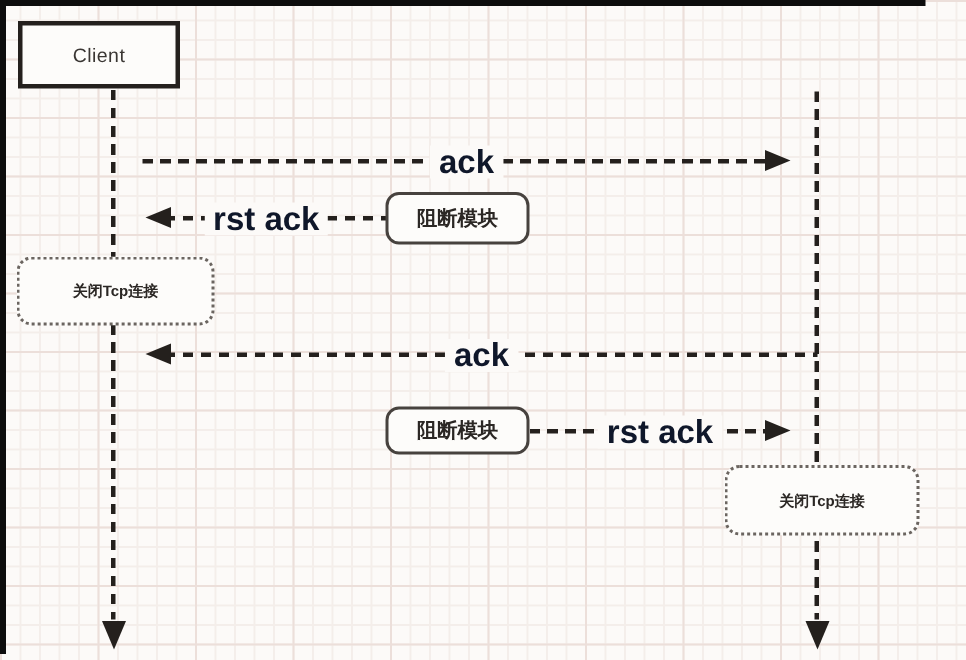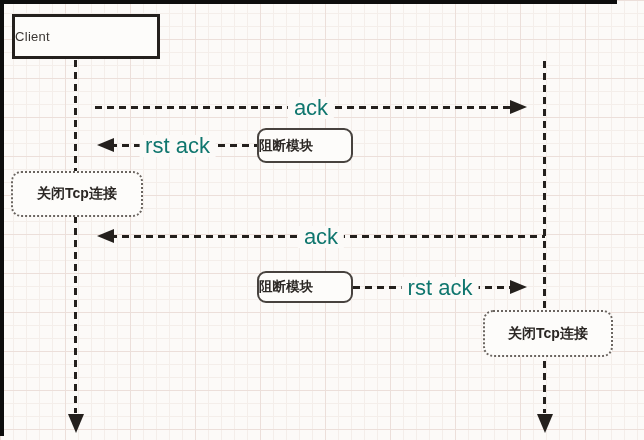--- a/index.html
+++ b/index.html
@@ -11,23 +11,23 @@
       linear-gradient(to right, #ecdfda 1px, transparent 1px),
       linear-gradient(to bottom, #ecdfda 1px, transparent 1px),
       linear-gradient(to right, #f4eeea 1px, transparent 1px),
       linear-gradient(to bottom, #f4eeea 1px, transparent 1px);
     background-size: 65px 65px, 39px 39px, 13px 13px, 13px 13px;
   }
   .edge-top  { position:absolute; left:0; top:0; width:617px; height:4px; background:#0d0d0d; }
   .edge-left { position:absolute; left:0; top:0; width:4px; height:436px; background:#0d0d0d; }
 
   .actor {
-    position:absolute; width:148px; height:45px; box-sizing:border-box;
+    position:absolute; width:108px; height:45px; box-sizing:border-box;
     border:3px solid #24201d; background:#fdfcfa;
-    display:flex; align-items:center; z-index:4;
+    display:flex; align-items:center; justify-content:center; z-index:4;
   }
   .actor .actor-label { font-size:13px; color:#3a3633; letter-spacing:.3px; }
 
   .lifeline {
     position:absolute; width:3px; z-index:1;
     background-image:repeating-linear-gradient(180deg,#24201d 0,#24201d 7px,transparent 7px,transparent 12px);
   }
   .lifeline-end {
     position:absolute; width:0; height:0; z-index:1;
     border-left:8px solid transparent; border-right:8px solid transparent;
@@ -46,37 +46,37 @@
     border-top:7.5px solid transparent; border-bottom:7.5px solid transparent;
     border-left:17px solid #24201d;
   }
   .head-left {
     position:absolute; left:0; top:7px; width:0; height:0;
     border-top:7.5px solid transparent; border-bottom:7.5px solid transparent;
     border-right:17px solid #24201d;
   }
   .msg .label {
     position:absolute; left:50%; top:50%; transform:translate(-50%,-50%);
-    font-size:22px; font-weight:400; color:#0f766e; line-height:1;
+    font-size:22px; font-weight:700; color:#0f172a; line-height:1;
     background:#fcfaf8; padding:0 6px; white-space:nowrap;
   }
 
   .module {
     position:absolute; box-sizing:border-box; z-index:3;
     border:2px solid #47423e; border-radius:9px; background:#fdfcfa;
-    display:flex; align-items:center; justify-content:flex-start;
+    display:flex; align-items:center; justify-content:center;
   }
   .module .module-label { font-size:13.5px; font-weight:bold; color:#2b2724; }
 
   .note {
     position:absolute; box-sizing:border-box; z-index:3;
     border:2px dotted #6b6560; border-radius:10px; background:#fdfcfa;
     display:flex; align-items:center; justify-content:center;
   }
-  .note .note-label { font-size:14px; font-weight:bold; color:#2b2724; }
+  .note .note-label { font-size:10px; font-weight:bold; color:#2b2724; }
 </style>
 </head>
 <body>
 
 <div class="frame">
   <div class="edge-top"></div>
   <div class="edge-left"></div>
 
   <div class="lifeline" style="left:74px; top:60px; height:353px;"></div>
   <div class="lifeline" style="left:543px; top:61px; height:352px;"></div>

